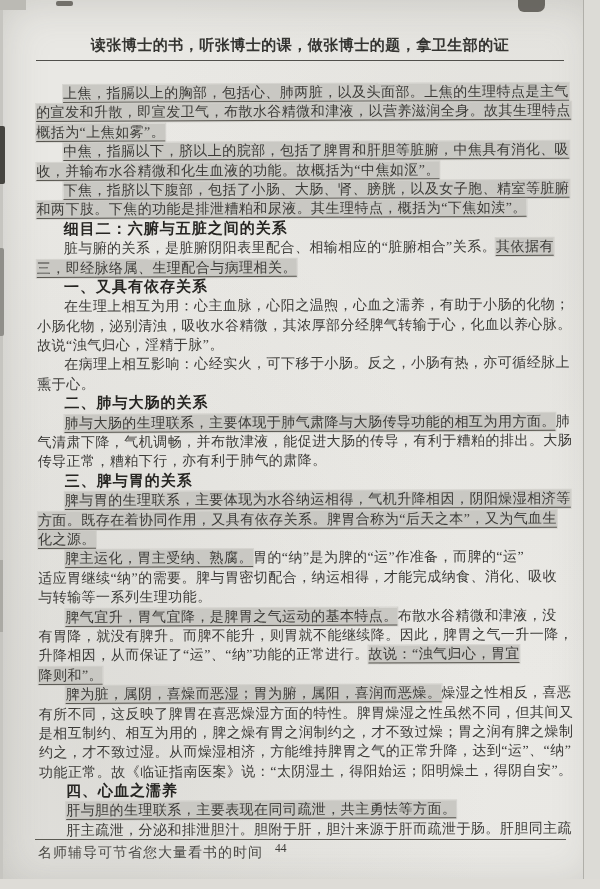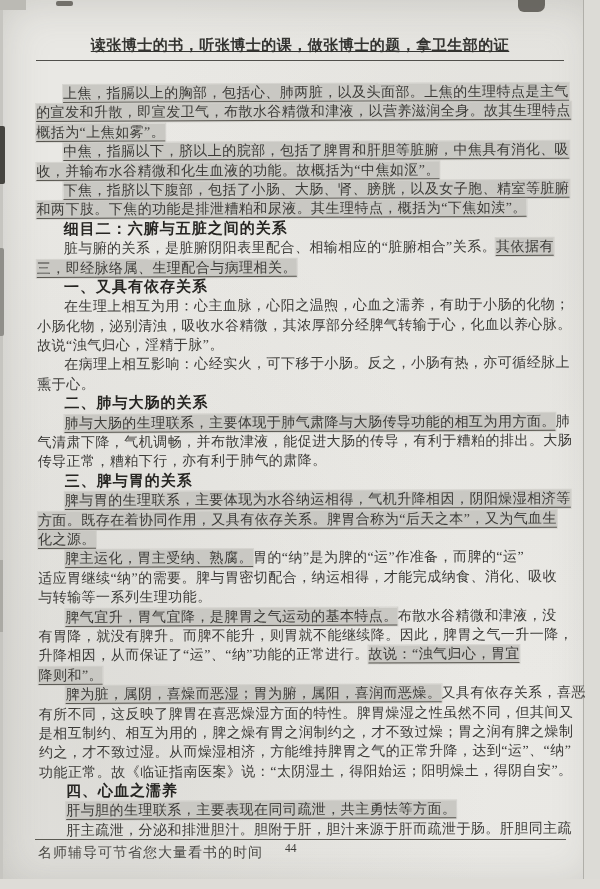--- a/index.html
+++ b/index.html
@@ -8,36 +8,36 @@
     font-family:"Liberation Serif","DejaVu Serif",serif;
     background:
       radial-gradient(ellipse at 15% 85%, rgba(205,204,199,.45), transparent 55%),
       radial-gradient(ellipse at 85% 20%, rgba(222,221,216,.55), transparent 50%),
       radial-gradient(ellipse at 55% 55%, rgba(238,237,233,.6), transparent 70%),
       #e9e8e4;
     box-shadow: inset 0 0 46px rgba(110,110,104,.28);
   }
   .header-slogan {
     position:absolute; top:36px; left:0; width:100%; text-align:center;
-    font-size:15px; font-weight:bold; color:#343431; letter-spacing:.5px; white-space:nowrap;text-decoration:underline;
+    font-size:15px; font-weight:bold; color:#343431; letter-spacing:.5px; white-space:nowrap;
   }
   .header-rule { position:absolute; top:60px; left:36px; width:528px; height:1px; background:#504f4b; }
 
   .doc-body {
     position:absolute; top:84px; left:36px; width:540px;
     color:#3c3b38; transform:rotate(-0.25deg); transform-origin:left top;
   }
   .line { line-height:19.4px; height:19.4px; white-space:nowrap; font-size:14px; letter-spacing:.45px; }
   .line.indent { padding-left:27px; }
   .line.heading { font-weight:bold; font-size:15px; color:#262522; letter-spacing:1px; }
   .hl { background:#c9c8c3; border-bottom:1px solid #57554f; padding:1px 0 1px; box-shadow:0 0 0 1px rgba(201,200,195,.6); }
 
   .footer-rule  { position:absolute; top:839px; left:35px; width:531px; height:1px; background:#5a5952; }
   .footer-left  { position:absolute; top:844px; left:38px;  font-size:14px; color:#4c4b47; letter-spacing:1px; }
-  .footer-page  { position:absolute; top:842px; left:285px; font-size:11.5px; color:#3a3936; }
+  .footer-page  { position:absolute; top:842px; left:275px; font-size:11.5px; color:#3a3936; }
   .footer-right { position:absolute; top:844px; left:352px; font-size:10px; color:#4c4b47; letter-spacing:.3px; }
 
   .artifact { position:absolute; }
   .a-left-strip   { left:0;  top:0;     width:3px;  height:889px; background:#c6c5c0; }
   .a-left-bar1    { left:0;  top:126px; width:5px;  height:58px;  background:#45443f; border-radius:0 2px 2px 0; }
   .a-left-bar2    { left:0;  top:248px; width:4px;  height:88px;  background:#8f8e89; border-radius:0 2px 2px 0; }
   .a-left-bar3    { left:0;  top:560px; width:3px;  height:72px;  background:#abaaa4; }
   .a-corner-tl    { left:0;  top:0;     width:26px; height:10px;  background:#bbbab4; }
   .a-top-speck    { left:56px; top:1px; width:17px; height:5px;   background:#72706a; border-radius:2px; }
   .a-top-blob     { left:518px; top:0;  width:27px; height:12px;  background:#56544e; border-radius:0 0 7px 6px; opacity:.85; }
@@ -89,21 +89,21 @@
       <div class="line indent"><span class="hl">脾与胃的生理联系，主要体现为水谷纳运相得，气机升降相因，阴阳燥湿相济等</span></div>
       <div class="line"><span class="hl">方面。既存在着协同作用，又具有依存关系。脾胃合称为“后天之本”，又为气血生</span></div>
       <div class="line"><span class="hl">化之源。</span></div>
       <div class="line indent"><span class="hl">脾主运化，胃主受纳、熟腐。</span><span class="plain">胃的“纳”是为脾的“运”作准备，而脾的“运”</span></div>
       <div class="line"><span class="plain">适应胃继续“纳”的需要。脾与胃密切配合，纳运相得，才能完成纳食、消化、吸收</span></div>
       <div class="line"><span class="plain">与转输等一系列生理功能。</span></div>
       <div class="line indent"><span class="hl">脾气宜升，胃气宜降，是脾胃之气运动的基本特点。</span><span class="plain">布散水谷精微和津液，没</span></div>
       <div class="line"><span class="plain">有胃降，就没有脾升。而脾不能升，则胃就不能继续降。因此，脾胃之气一升一降，</span></div>
       <div class="line"><span class="plain">升降相因，从而保证了“运”、“纳”功能的正常进行。</span><span class="hl">故说：“浊气归心，胃宜</span></div>
       <div class="line"><span class="hl">降则和”。</span></div>
-      <div class="line indent"><span class="hl">脾为脏，属阴，喜燥而恶湿；胃为腑，属阳，喜润而恶燥。</span><span class="plain">又具有依存关系，喜恶</span></div>
+      <div class="line indent"><span class="hl">脾为脏，属阴，喜燥而恶湿；胃为腑，属阳，喜润而恶燥。</span><span class="plain">燥湿之性相反，喜恶</span></div>
       <div class="line"><span class="plain">有所不同，这反映了脾胃在喜恶燥湿方面的特性。脾胃燥湿之性虽然不同，但其间又</span></div>
       <div class="line"><span class="plain">是相互制约、相互为用的，脾之燥有胃之润制约之，才不致过燥；胃之润有脾之燥制</span></div>
       <div class="line"><span class="plain">约之，才不致过湿。从而燥湿相济，方能维持脾胃之气的正常升降，达到“运”、“纳”</span></div>
       <div class="line"><span class="plain">功能正常。故《临证指南医案》说：“太阴湿土，得阳始运；阳明燥土，得阴自安”。</span></div>
       <div class="line heading indent"><span class="plain">四、心血之濡养</span></div>
       <div class="line indent"><span class="hl">肝与胆的生理联系，主要表现在同司疏泄，共主勇怯等方面。</span></div>
       <div class="line indent"><span class="plain">肝主疏泄，分泌和排泄胆汁。胆附于肝，胆汁来源于肝而疏泄于肠。肝胆同主疏</span></div>
     </div>
 
   <div class="footer-rule"></div>

